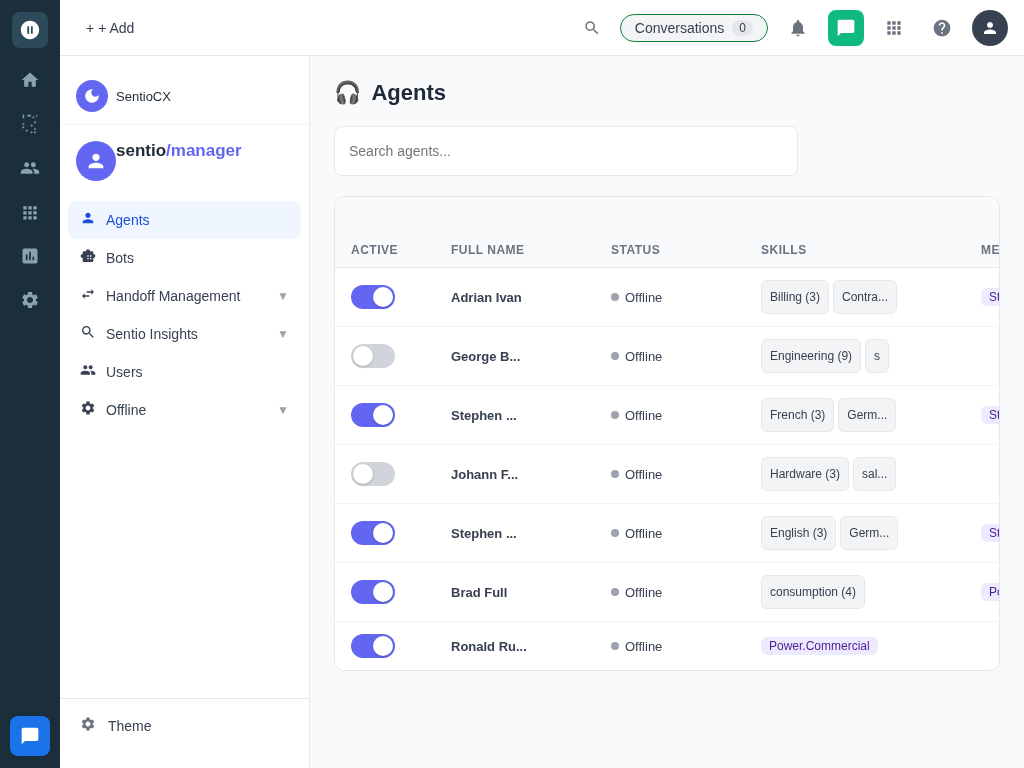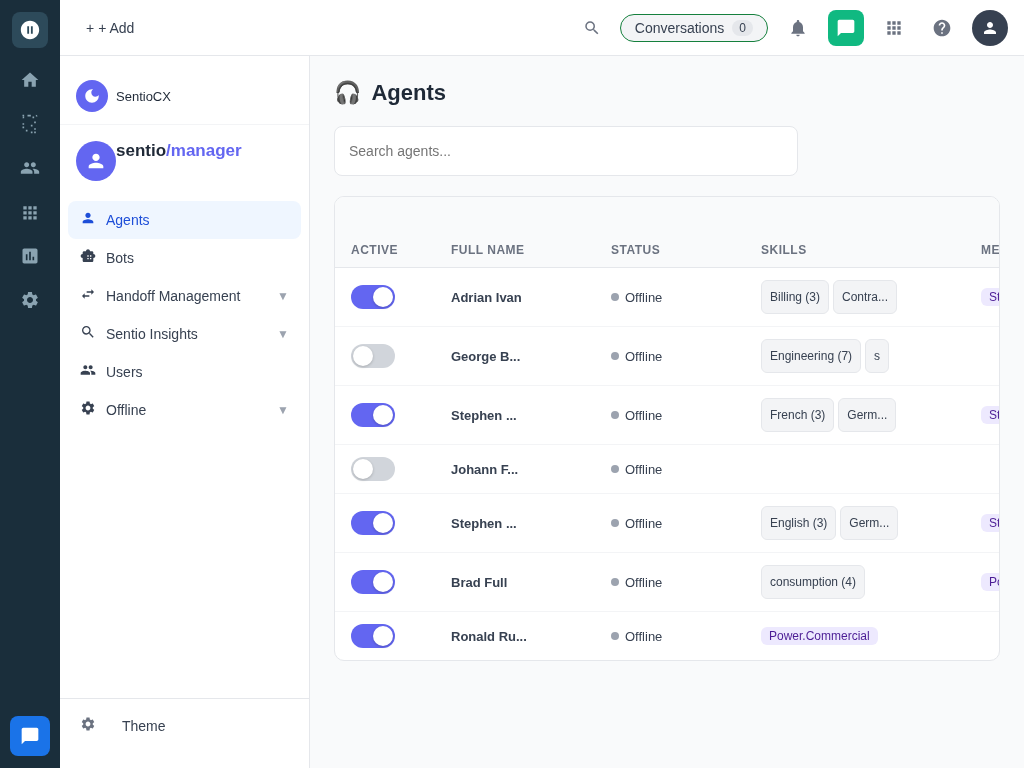--- a/index.html
+++ b/index.html
@@ -166,21 +166,21 @@
       font-size: 14px;
       font-weight: 500;
     }
     .sidebar-item.active { background: #eff6ff; color: #1d4ed8; }
     .sidebar-item-icon { color: inherit; font-size: 16px; }
     .sidebar-item-expand { margin-left: auto; color: #9ca3af; font-size: 12px; }
     .sidebar-footer { padding: 8px 8px; border-top: 1px solid #e5e7eb; margin-top: auto; }
     .sidebar-footer-item {
       display: flex;
       align-items: center;
-      gap: 26px;
+      gap: 12px;
       padding: 9px 12px;
       border-radius: 8px;
       cursor: pointer;
       color: #374151;
       font-size: 14px;
     }
 
     
     .main-content {
       flex: 1;
@@ -572,21 +572,21 @@
                 <div class="toggle off">
                   <div class="toggle-knob"></div>
                 </div>
               </div>
               <div class="agent-name">George B...</div>
               <div class="status-badge">
                 <span class="status-dot"></span>
                 <span>Offline</span>
               </div>
               <div class="skill-tags">
-                <span class="skill-tag">Engineering (7)</span>
+                <span class="skill-tag">Engineering (9)</span>
                 <span class="skill-tag">s</span>
               </div>
               <div class="mediaflow-tags"></div>
             </div>
             <div class="table-row">
               <div>
                 <div class="toggle on">
                   <div class="toggle-knob"></div>
                 </div>
               </div>
@@ -607,20 +607,24 @@
               <div>
                 <div class="toggle off">
                   <div class="toggle-knob"></div>
                 </div>
               </div>
               <div class="agent-name">Johann F...</div>
               <div class="status-badge">
                 <span class="status-dot"></span>
                 <span>Offline</span>
               </div>
+              <div class="skill-tags">
+                <span class="skill-tag">Hardware (3)</span>
+                <span class="skill-tag">sal...</span>
+              </div>
               <div class="mediaflow-tags"></div>
             </div>
             <div class="table-row">
               <div>
                 <div class="toggle on">
                   <div class="toggle-knob"></div>
                 </div>
               </div>
               <div class="agent-name">Stephen ...</div>
               <div class="status-badge">

